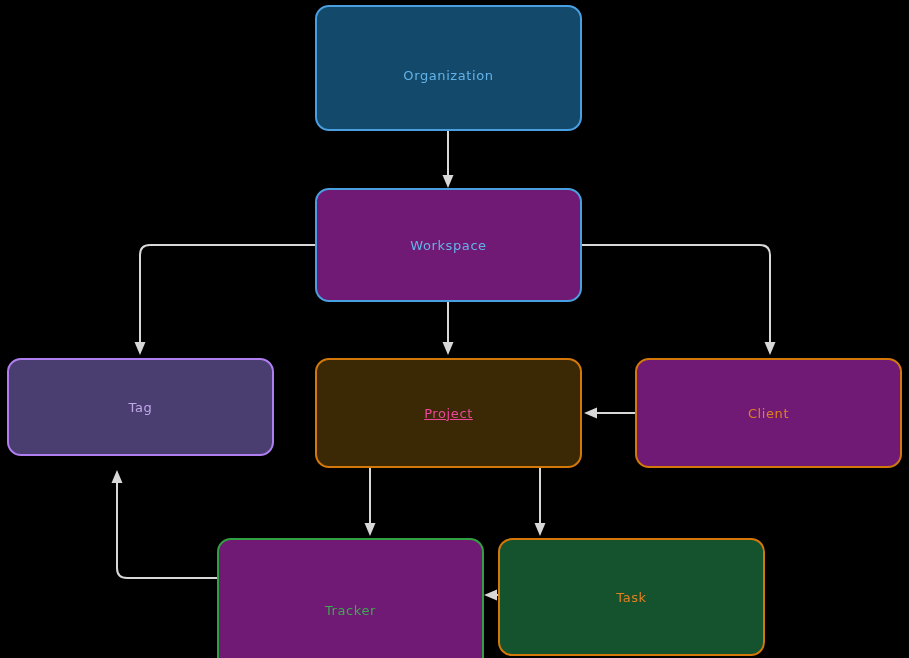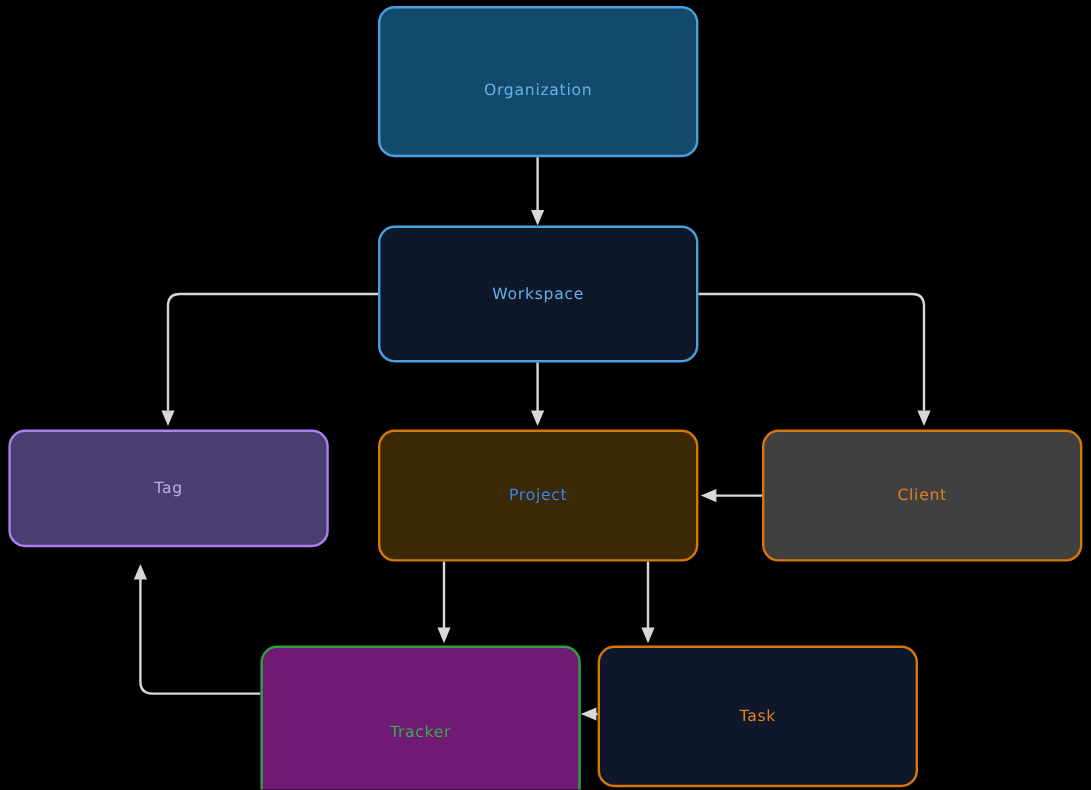--- a/index.html
+++ b/index.html
@@ -67,32 +67,32 @@
       <polygon points="540,536 534.5,523 545.5,523" fill="#d8d8d8"></polygon>
       <path d="M 498 595 L 496 595" fill="none" stroke="#d8d8d8" stroke-width="2" stroke-linecap="butt"></path>
       <polygon points="484,595 497,589.5 497,600.5" fill="#d8d8d8"></polygon>
       <path d="M 217 578 L 127 578 Q 117 578 117 568 L 117 482" fill="none" stroke="#d8d8d8" stroke-width="2" stroke-linecap="butt"></path>
       <polygon points="117,470 122.5,483 111.5,483" fill="#d8d8d8"></polygon>
     </svg>
   <div id="node-layer">
       <div class="node" style="left: 315px; top: 5px; width: 267px; height: 126px; background: rgb(19, 74, 107); border-color: rgb(74, 159, 224);">
         <span class="node-label" style="color: rgb(99, 179, 232); margin-top: 14px;">Organization</span>
       </div>
-      <div class="node" style="left: 315px; top: 188px; width: 267px; height: 114px; background: #0f172a; border-color: rgb(74, 159, 224);">
+      <div class="node" style="left: 315px; top: 188px; width: 267px; height: 114px; background: #701a75; border-color: rgb(74, 159, 224);">
         <span class="node-label" style="color: rgb(99, 179, 232);">Workspace</span>
       </div>
       <div class="node" style="left: 7px; top: 358px; width: 267px; height: 98px; background: rgb(74, 61, 112); border-color: rgb(176, 126, 240);">
         <span class="node-label" style="color: rgb(192, 168, 232);">Tag</span>
       </div>
       <div class="node" style="left: 315px; top: 358px; width: 267px; height: 110px; background: rgb(59, 41, 5); border-color: rgb(212, 120, 10);">
-        <span class="node-label" style="color: #3b82f6;">Project</span>
+        <span class="node-label" style="color: #ec4899; text-decoration: underline;">Project</span>
       </div>
-      <div class="node" style="left: 635px; top: 358px; width: 267px; height: 110px; background: #404040; border-color: rgb(212, 120, 10);">
+      <div class="node" style="left: 635px; top: 358px; width: 267px; height: 110px; background: #701a75; border-color: rgb(212, 120, 10);">
         <span class="node-label" style="color: rgb(224, 128, 32);">Client</span>
       </div>
       <div class="node" style="left: 217px; top: 538px; width: 267px; height: 145px; background: #701a75; border-color: rgb(48, 160, 64);">
         <span class="node-label" style="color: rgb(58, 171, 76);">Tracker</span>
       </div>
-      <div class="node" style="left: 498px; top: 538px; width: 267px; height: 118px; background: #0f172a; border-color: rgb(212, 120, 10);">
+      <div class="node" style="left: 498px; top: 538px; width: 267px; height: 118px; background: #14532d; border-color: rgb(212, 120, 10);">
         <span class="node-label" style="color: rgb(224, 128, 32);">Task</span>
       </div>
     </div>
 </div>
 
 </body></html>

